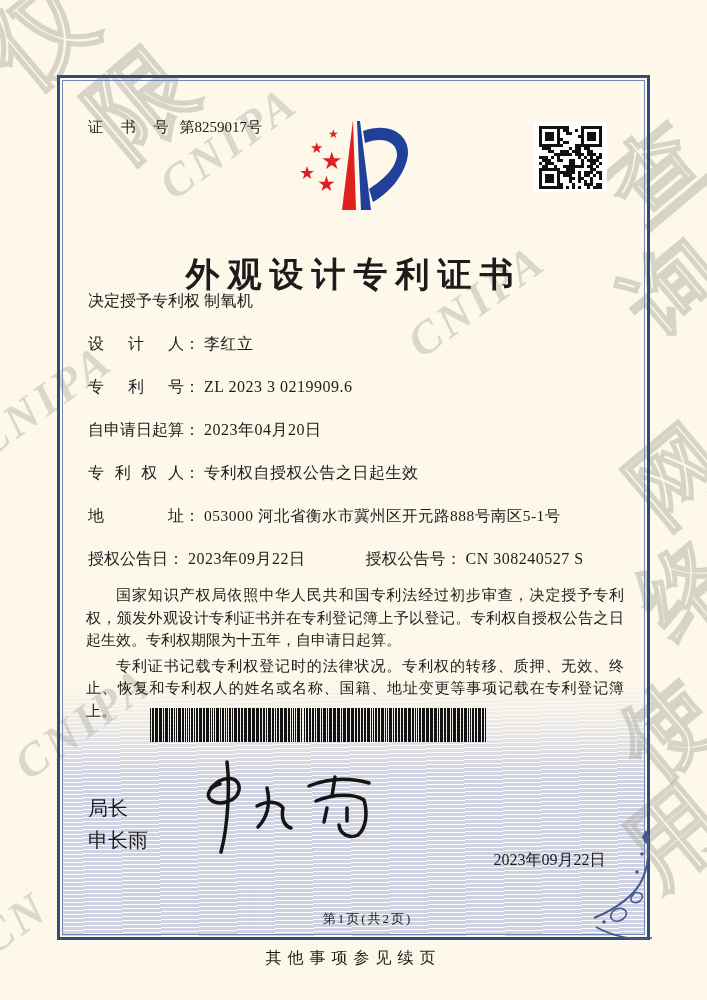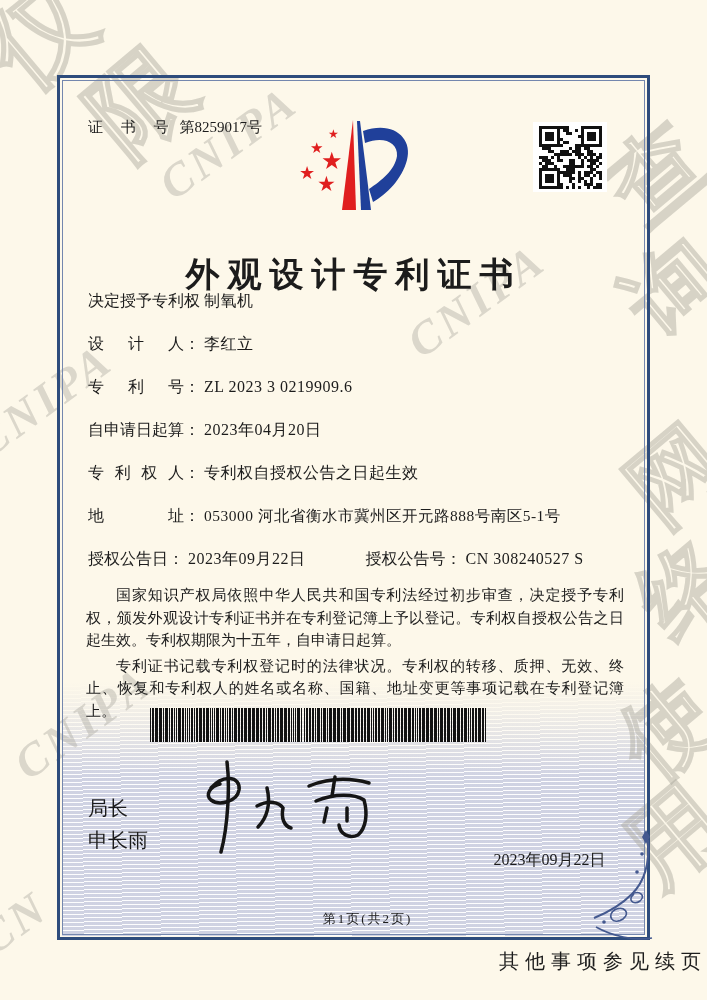--- a/index.html
+++ b/index.html
@@ -62,21 +62,21 @@
   .barcode{left:150px; top:708px; width:340px; height:34px; display:flex; align-items:stretch;}
   .barcode i{display:block; background:#121212; height:100%;}
   
   .signer{left:88px; top:792px; font-size:20px; line-height:32px;}
   .sig-svg{left:183px; top:756px;}
   .issue-date{left:462px; top:850px; width:175px; text-align:center; font-size:16px;}
   
   .corner{right:53px; bottom:58px;}
   
   .page-info{left:0; right:0; top:910px; text-align:center; font-size:13px; letter-spacing:2px;margin-left:28px;}
-  .footer-note{left:0; right:0; top:948px; text-align:right; font-size:20px; letter-spacing:6px;}
+  .footer-note{left:0; right:0; top:948px; text-align:center; font-size:16px; letter-spacing:6px;}
 </style>
 </head>
 <body>
 
 <div class="page">
 
   <div class="guilloche"></div>
 
   <div class="wm-layer">
       <span class="wm" style="left: -8px; top: -16px; font-size: 100px; transform: rotate(-40deg);">仅</span>

